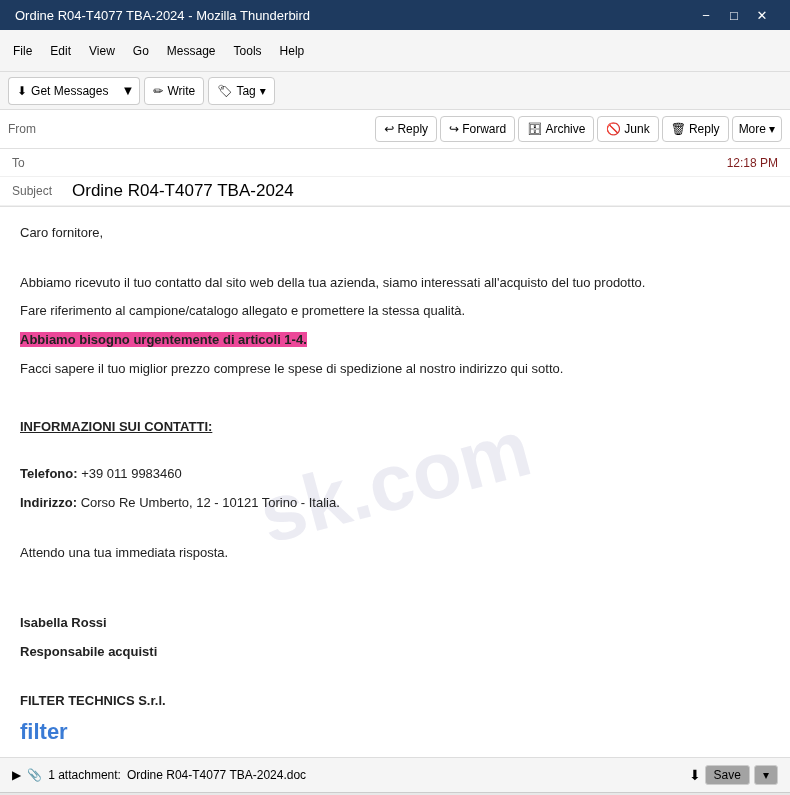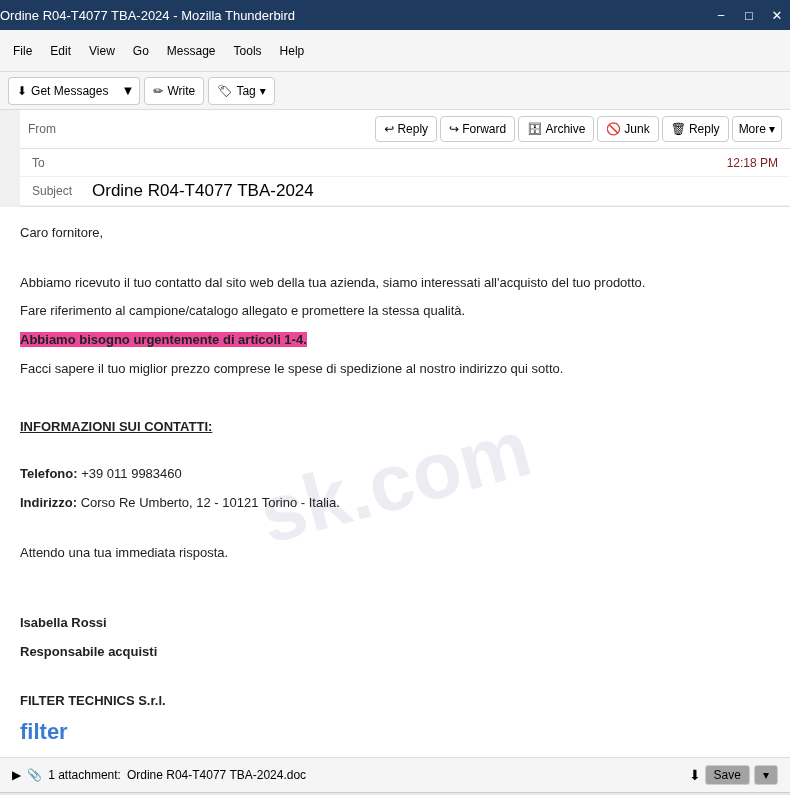--- a/index.html
+++ b/index.html
@@ -5,21 +5,21 @@
     * { margin: 0; padding: 0; box-sizing: border-box; }
     body { font-family: 'Segoe UI', Arial, sans-serif; font-size: 13px; background: #f0f0f0; width: 790px; height: 795px; overflow: hidden; }
 
     
     .titlebar {
       background: #1e3a5f;
       color: white;
       height: 30px;
       display: flex;
       align-items: center;
-      padding: 0 0;
+      padding: 0 15px;
       justify-content: space-between;
     }
     .titlebar-controls { display: flex; gap: 2px; }
     .titlebar-btn {
       width: 26px; height: 22px;
       background: transparent;
       border: none;
       color: white;
       cursor: pointer;
       font-size: 13px;
@@ -62,21 +62,20 @@
       cursor: pointer;
       font-size: 12px;
       height: 28px;
     }
 
     
     .email-header {
       background: white;
       border-bottom: 1px solid #e0e0e0;
       padding: 0;
-      margin-left: 20px;
     }
     .header-row {
       display: flex;
       align-items: center;
       padding: 4px 12px;
       border-bottom: 1px solid #f0f0f0;
       min-height: 28px;
     }
     .header-row.top-row {
       justify-content: space-between;

